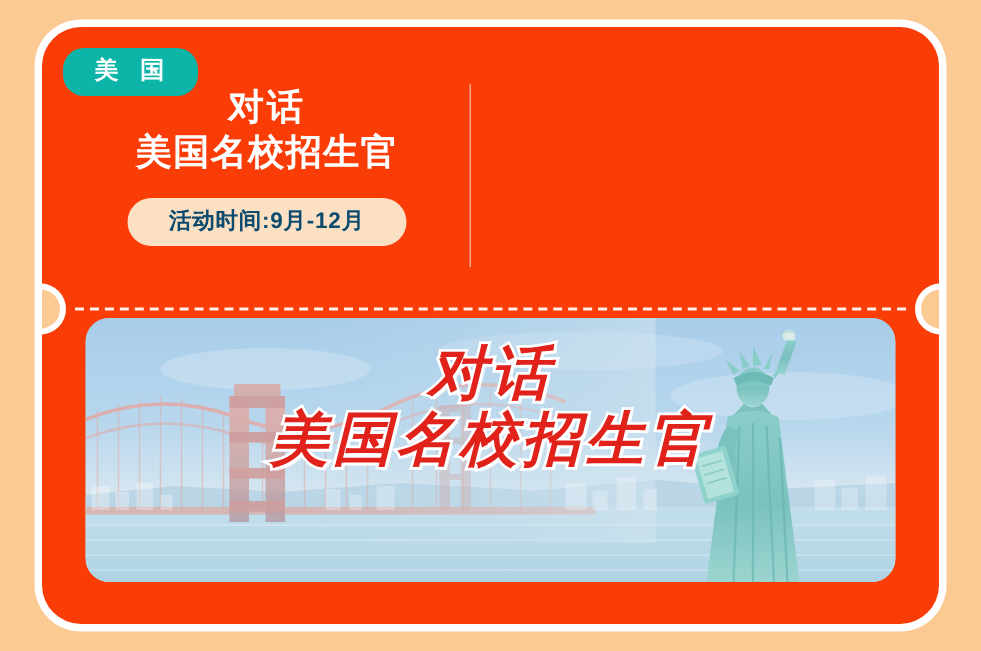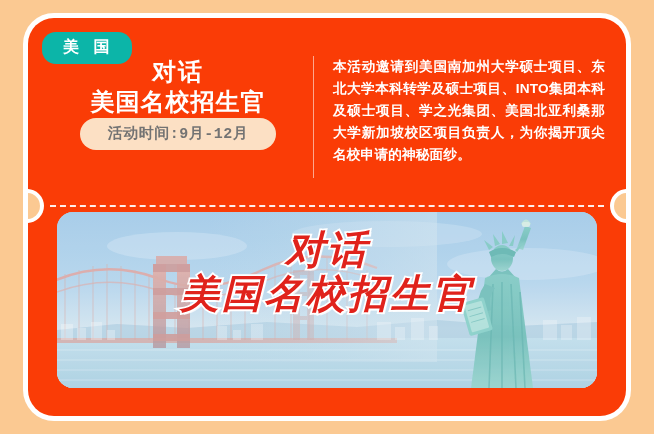--- a/index.html
+++ b/index.html
@@ -80,30 +80,29 @@
   #event-title-line2{
     color:#FFFFFF;
     font-size:24px;
     font-weight:bold;
     letter-spacing:1px;
     line-height:1.18;
     margin-top:2px;
   }
   #event-date-pill{
     display:inline-block;
-    margin-top:1px;
+    margin-top:15px;
     background:#FCE0C4;
-    color:#737373;
+    color:#0c4a6e;
     font-size:15px;
     font-weight:bold;
     letter-spacing:.5px;
     padding:6px 28px 7px 28px;
     border-radius:16px;
     white-space:nowrap;
-    font-family:Liberation Mono, monospace;
   }
 
   #column-divider{
     position:absolute;
     left:285px; top:38px;
     width:1px; height:122px;
     background:rgba(255,255,255,.55);
   }
 
   #upper-right-col{
@@ -182,23 +181,20 @@
     <div id="country-badge">美 国</div>
 
     <div id="upper-left-col">
       <div id="event-title-line1">对话</div>
       <div id="event-title-line2">美国名校招生官</div>
       <div id="event-date-pill">活动时间:9月-12月</div>
     </div>
 
     <div id="column-divider"></div>
 
-    <div id="upper-right-col">
-      <div id="event-description">本活动邀请到美国南加州大学硕士项目、东北大学本科转学及硕士项目、INTO集团本科及硕士项目、学之光集团、美国北亚利桑那大学新加坡校区项目负责人，为你揭开顶尖名校申请的神秘面纱。</div>
-    </div>
   </div>
 
   <div id="promo-banner">
 
     <svg id="banner-scene" viewBox="0 0 540 176" preserveAspectRatio="none" xmlns="http://www.w3.org/2000/svg">
       <defs>
         <linearGradient id="skyGrad" x1="0" y1="0" x2="0" y2="1">
           <stop offset="0%" stop-color="#A2CAE8"></stop>
           <stop offset="40%" stop-color="#B3D4EC"></stop>
           <stop offset="66%" stop-color="#D2E4EF"></stop>

